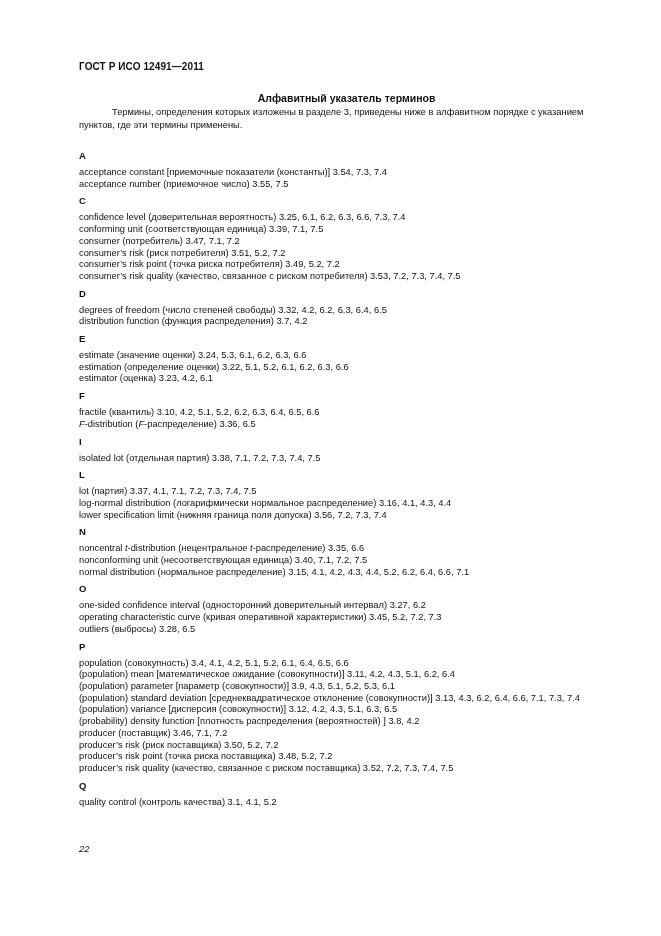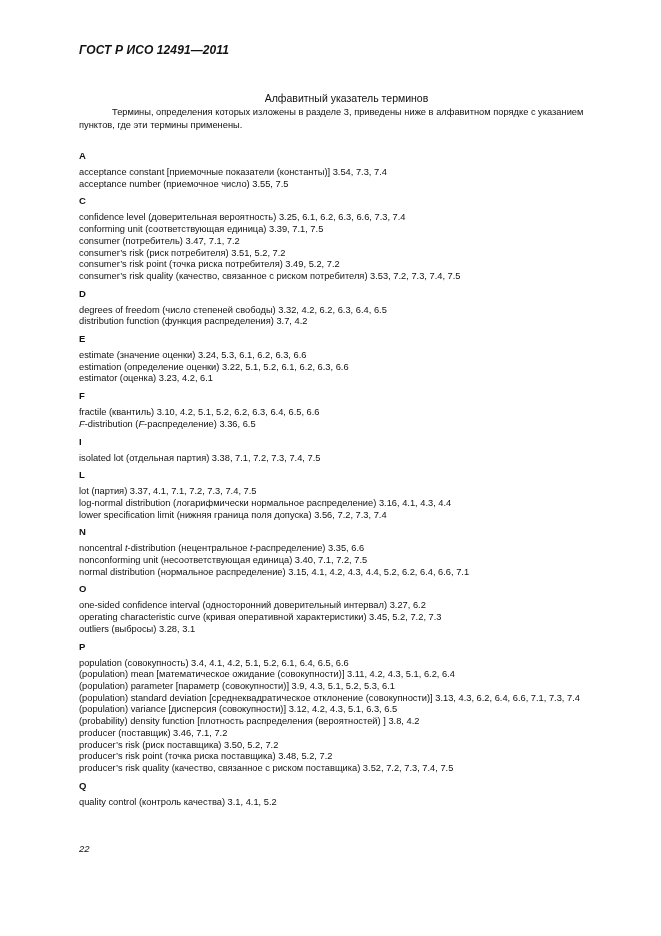--- a/index.html
+++ b/index.html
@@ -1,20 +1,20 @@
 <!DOCTYPE html>
 <html><head>
 <meta charset="utf-8">
 <style>
   html, body { margin: 0; padding: 0; background: #ffffff; }
   body { width: 661px; height: 936px; position: relative; overflow: hidden;
          font-family: "Liberation Sans", sans-serif; color: #111; }
   .page { position: absolute; left: 79px; top: 0; width: 540px; }
-  .doc-header { position: absolute; top: 43px; left: 0; font-size: 12px; font-weight: bold; letter-spacing: 0.1px; font-style: italic; }
-  .title { position: absolute; top: 92px; left: 0; width: 535px; text-align: center; font-size: 10.5px; font-weight: normal; }
+  .doc-header { position: absolute; top: 61px; left: 0; font-size: 10px; font-weight: bold; letter-spacing: 0.1px; }
+  .title { position: absolute; top: 92px; left: 0; width: 535px; text-align: center; font-size: 10.5px; font-weight: bold; }
   .intro { position: absolute; top: 106px; left: 0; width: 540px; font-size: 9.3px; line-height: 12.5px; text-indent: 33px; }
   .index { position: absolute; top: 150px; left: 0; width: 560px; }
   .section { margin-bottom: 5px; }
   .letter { font-size: 9.5px; font-weight: bold; line-height: 12px; height: 13px; margin-bottom: 4px; }
   .entry { font-size: 9.3px; line-height: 11.7px; white-space: nowrap; }
   .entry i { font-style: italic; }
   .page-number { position: absolute; left: 79px; top: 843px; font-size: 9.5px; font-style: italic; }
 </style>
 </head>
 <body>
@@ -67,21 +67,21 @@
       <div class="section">
         <div class="letter">N</div>
         <div class="entry">noncentral <i>t</i>-distribution (нецентральное <i>t</i>-распределение) 3.35, 6.6</div>
         <div class="entry">nonconforming unit (несоответствующая единица) 3.40, 7.1, 7.2, 7.5</div>
         <div class="entry">normal distribution (нормальное распределение) 3.15, 4.1, 4.2, 4.3, 4.4, 5.2, 6.2, 6.4, 6.6, 7.1</div>
       </div>
       <div class="section">
         <div class="letter">O</div>
         <div class="entry">one-sided confidence interval (односторонний доверительный интервал) 3.27, 6.2</div>
         <div class="entry">operating characteristic curve (кривая оперативной характеристики) 3.45, 5.2, 7.2, 7.3</div>
-        <div class="entry">outliers (выбросы) 3.28, 3.1</div>
+        <div class="entry">outliers (выбросы) 3.28, 6.5</div>
       </div>
       <div class="section">
         <div class="letter">P</div>
         <div class="entry">population (совокупность) 3.4, 4.1, 4.2, 5.1, 5.2, 6.1, 6.4, 6.5, 6.6</div>
         <div class="entry">(population) mean [математическое ожидание (совокупности)] 3.11, 4.2, 4.3, 5.1, 6.2, 6.4</div>
         <div class="entry">(population) parameter [параметр (совокупности)] 3.9, 4.3, 5.1, 5.2, 5.3, 6.1</div>
         <div class="entry">(population) standard deviation [среднеквадратическое отклонение (совокупности)] 3.13, 4.3, 6.2, 6.4, 6.6, 7.1, 7.3, 7.4</div>
         <div class="entry">(population) variance [дисперсия (совокупности)] 3.12, 4.2, 4.3, 5.1, 6.3, 6.5</div>
         <div class="entry">(probability) density function [плотность распределения (вероятностей) ] 3.8, 4.2</div>
         <div class="entry">producer (поставщик) 3.46, 7.1, 7.2</div>

